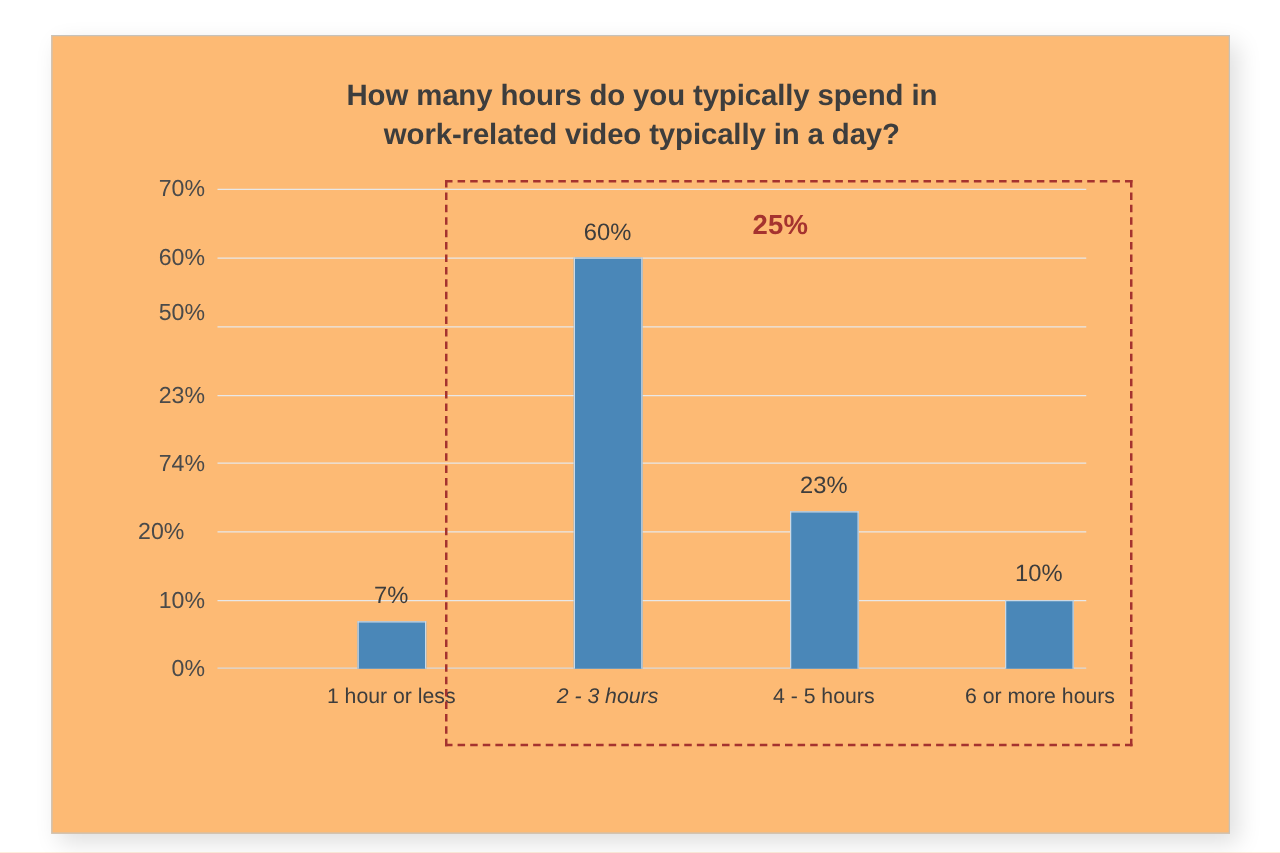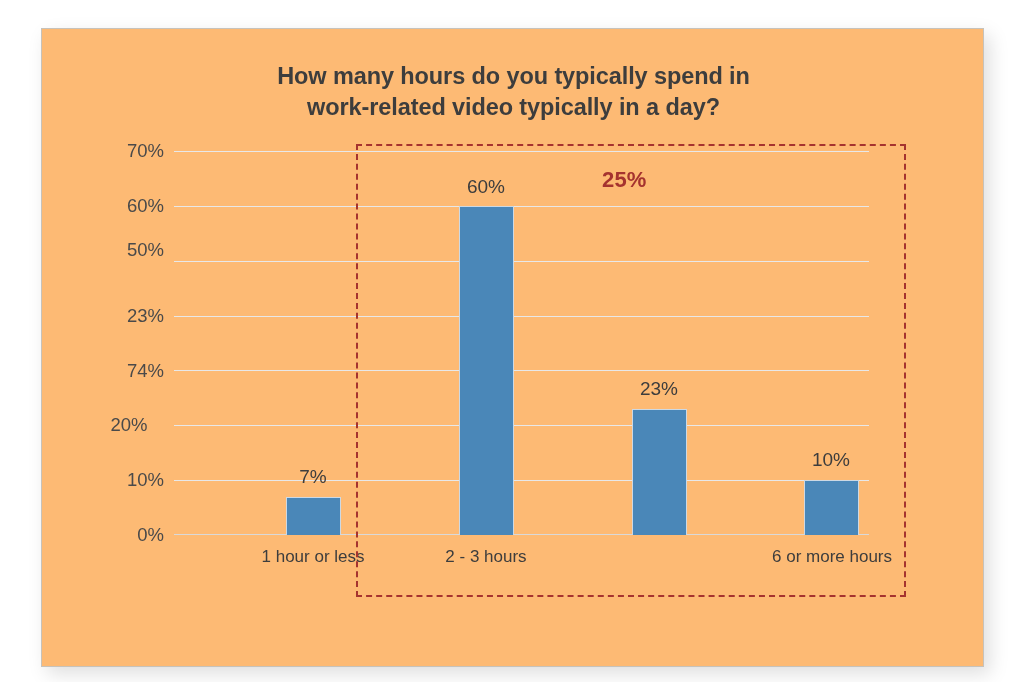--- a/index.html
+++ b/index.html
@@ -191,21 +191,22 @@
       <div class="bar" style="left:458px; height:126px;"></div>
       <div class="bar-label" style="left:430px; top:228px;">23%</div>
 
       <div class="bar" style="left:630px; height:55px;"></div>
       <div class="bar-label" style="left:602px; top:299px;">10%</div>
 
     </div>
 
     <div id="x-axis">
       <div class="xcat" style="left:139px;">1 hour or less</div>
-      <div class="xcat" style="left:312px;">2 - 3 hours</div>
+      <div class="xcat" style="left:312px;font-style:italic;">2 - 3 hours</div>
+      <div class="xcat" style="left:485px;">4 - 5 hours</div>
       <div class="xcat" style="left:658px;">6 or more hours</div>
     </div>
 
     <div id="highlight-box"></div>
 
     <div id="highlight-total">25%</div>
 
   </div>
 </div>
 

